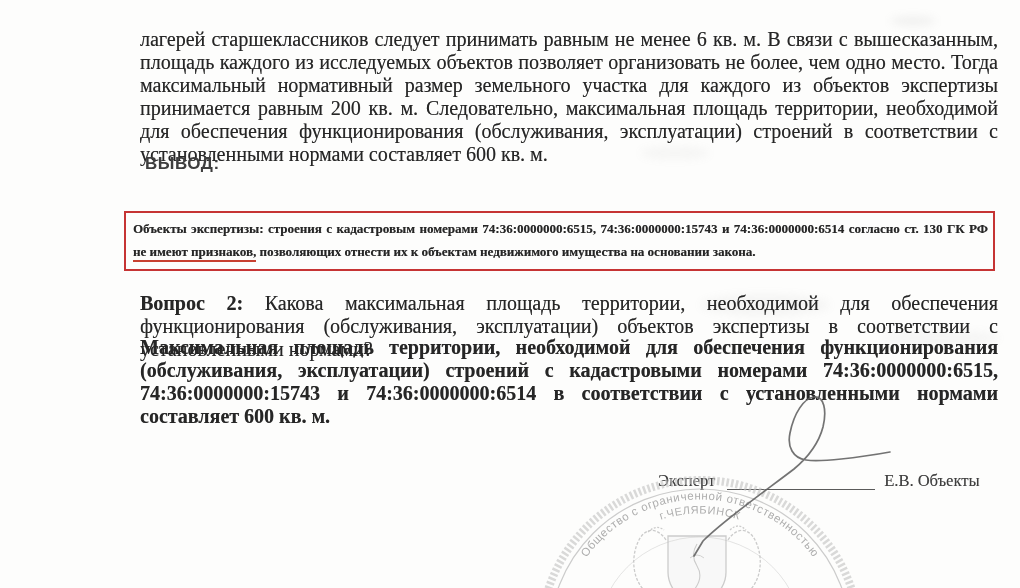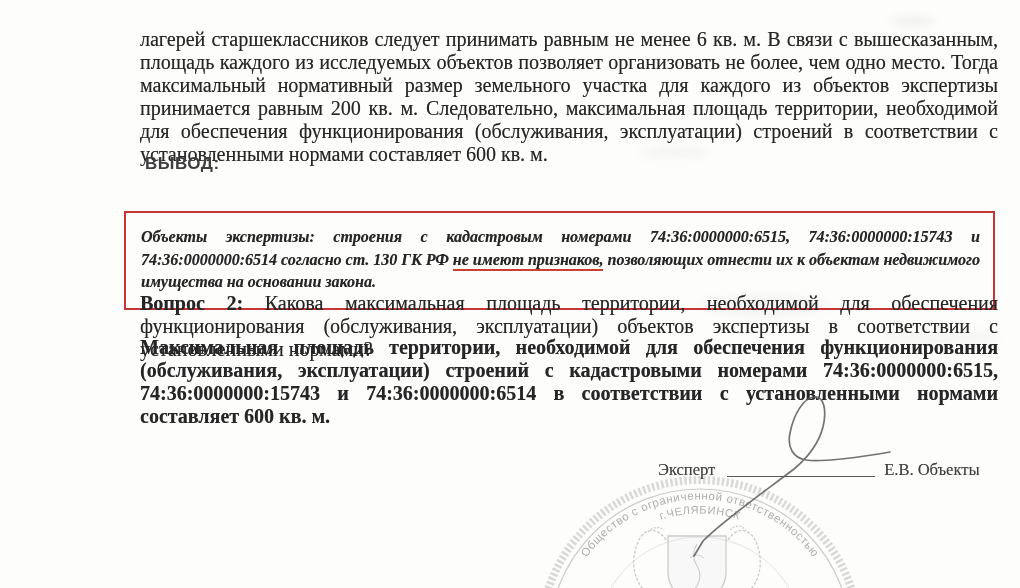--- a/index.html
+++ b/index.html
@@ -19,29 +19,28 @@
   .heading{
     position:absolute;left:133px;top:142px;margin:12px;
     font-family:"Liberation Sans",sans-serif;font-weight:700;
     font-size:17px;letter-spacing:0.5px;color:#3e3e3e;
   }
   .red-box{
     position:absolute;left:124px;top:211px;width:871px;box-sizing:border-box;
     border:2px solid #c63434;padding:5px 5px 6px 7px;
   }
   .red-box p{
-    margin:8px;font-size:16px;line-height:22.5px;text-align:justify;font-weight:700;
+    margin:0;font-size:13px;line-height:22.5px;text-align:justify;font-weight:700;
     text-shadow:0.2px 0 0.4px rgba(55,55,55,0.55);
-    font-style:italic;
   }
   .red-underline{
     border-bottom:2.5px solid #c84030;padding-bottom:1px;
   }
   .sig-row{
-    position:absolute;left:658px;top:460px;display:flex;
+    position:absolute;left:658px;top:471px;display:flex;align-items:flex-end;
     font-size:16.5px;color:#3f3f3f;
     text-shadow:0.2px 0 0.4px rgba(70,70,70,0.5);
   }
   .sig-line{
     display:inline-block;width:148px;height:16px;margin:0 9px 1px 12px;
     border-bottom:1.6px solid #5a5a5a;
   }
   .stamp-svg{position:absolute;left:530px;top:468px;opacity:0.85;}
   .sign-svg{position:absolute;left:555px;top:388px;}
   .smudge{position:absolute;border-radius:50%;background:#9a9a9a;filter:blur(4px);}

